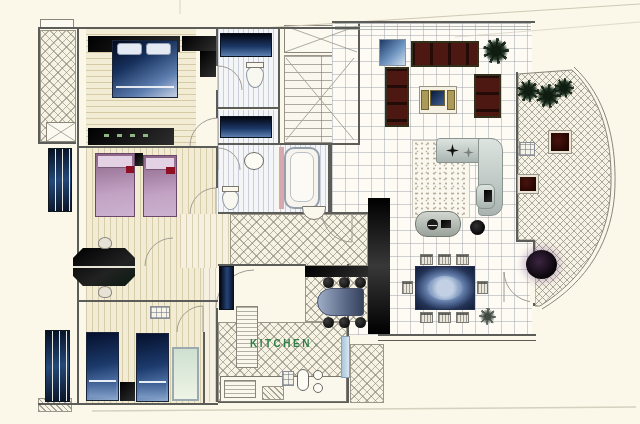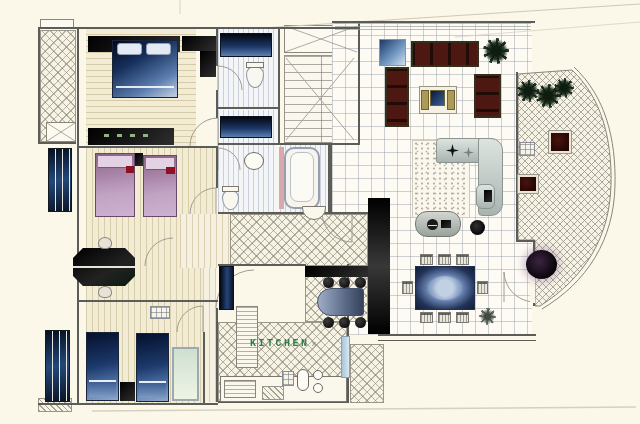--- a/index.html
+++ b/index.html
@@ -213,21 +213,21 @@
   <div class="abs navyv" style="left:219px;top:266px;width:15px;height:44px;"></div>
   <div class="abs shelf" style="left:236px;top:306px;width:22px;height:62px;"></div>
   <div class="abs counter" style="left:220px;top:376px;width:127px;height:26px;"></div>
   <div class="abs shelf" style="left:224px;top:380px;width:32px;height:18px;"></div>
   <div class="abs gridbox" style="left:282px;top:371px;width:12px;height:15px;"></div>
   <div class="abs ring" style="left:297px;top:369px;width:12px;height:22px;border-radius:6px;"></div>
   <div class="abs ring" style="left:313px;top:370px;width:10px;height:10px;"></div>
   <div class="abs ring" style="left:313px;top:383px;width:10px;height:10px;"></div>
   <div class="abs dhatch" style="left:262px;top:386px;width:22px;height:14px;"></div>
   <div class="abs bluedoor" style="left:341px;top:336px;width:9px;height:42px;"></div>
-  <div class="abs klabel" style="left:250px;top:338px;font-family:Liberation Mono, monospace;">
+  <div class="abs klabel" style="left:250px;top:338px;">
     <span>KITCHEN</span><span class="kx">x</span>
   </div>
   <div class="abs blk" style="left:305px;top:266px;width:63px;height:11px;"></div>
   <div class="abs stadium" style="left:317px;top:288px;width:47px;height:28px;"></div>
   <div class="abs stool" style="left:323px;top:277px;"></div>
   <div class="abs stool" style="left:339px;top:277px;"></div>
   <div class="abs stool" style="left:355px;top:277px;"></div>
   <div class="abs stool" style="left:323px;top:317px;"></div>
   <div class="abs stool" style="left:339px;top:317px;"></div>
   <div class="abs stool" style="left:355px;top:317px;"></div>

